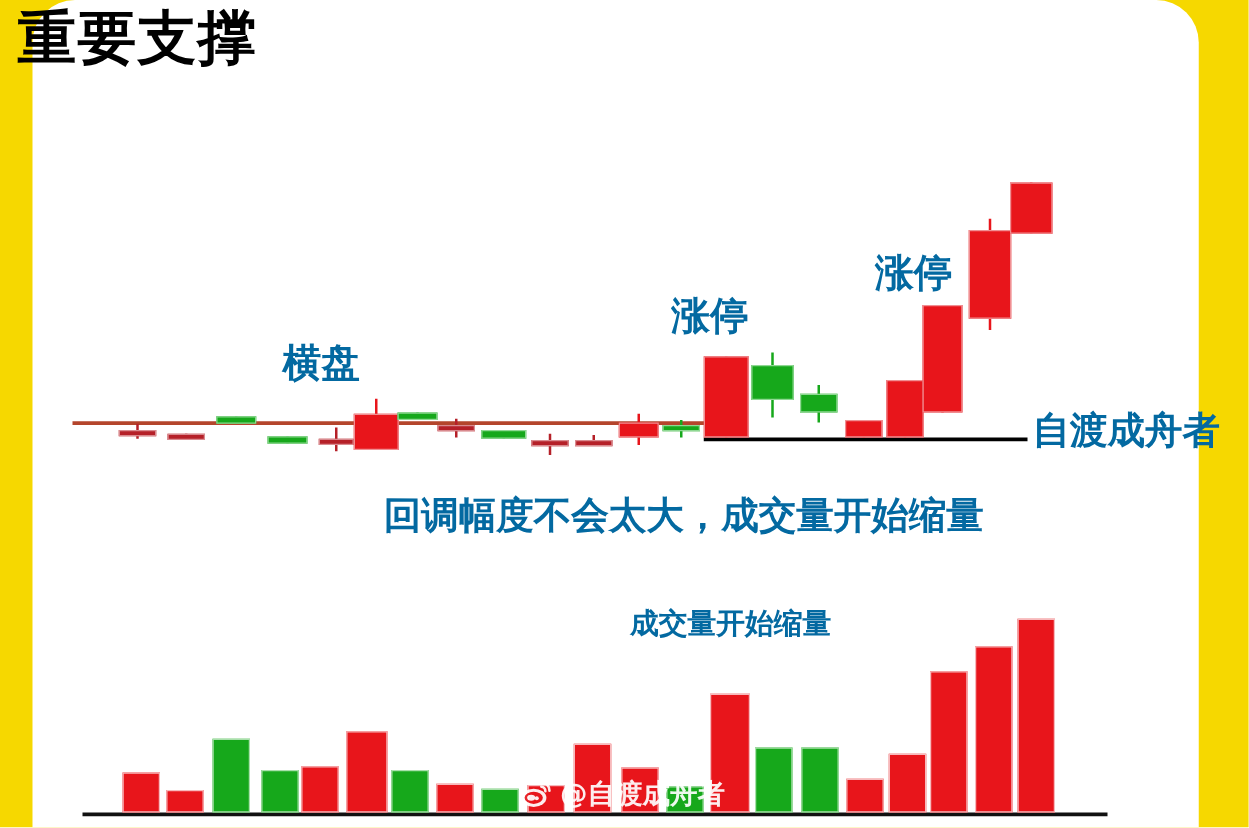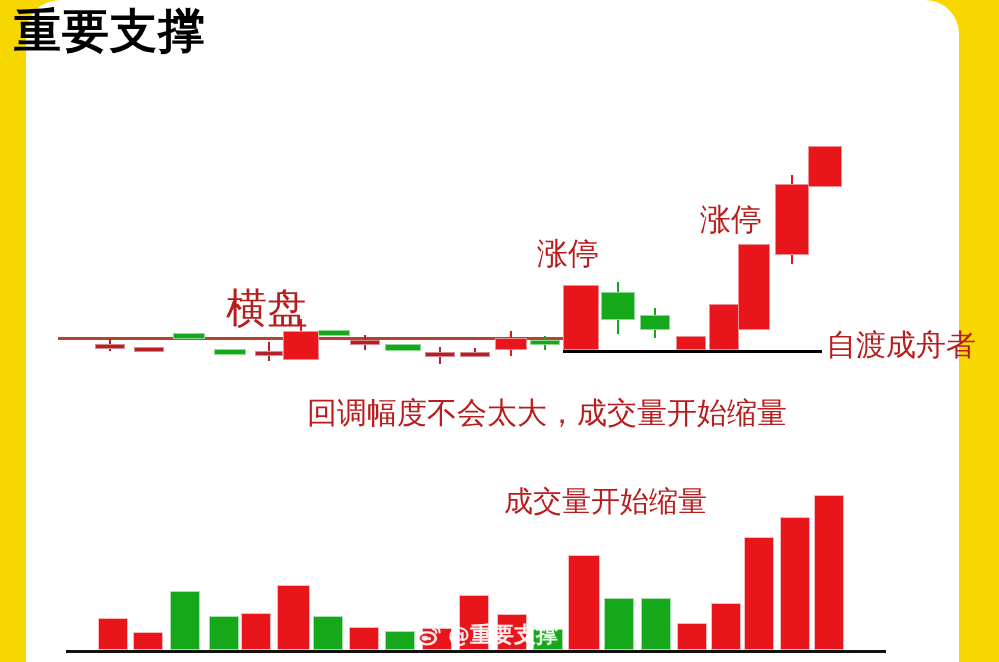--- a/index.html
+++ b/index.html
@@ -84,31 +84,31 @@
   .vbar.down { background: #16a81b; border: 1.5px solid #a9e0ab; }
 
   .hline { position: absolute; }
   #support-red   { background: #b4452c; height: 3px; }
   #support-black { background: #000000; height: 3px; }
   #vol-axis      { background: #111111; height: 3px; }
 
   .anno {
     position: absolute;
     font-family: "DejaVu Serif", "Liberation Serif", serif;
-    font-weight: 400;
-    color: #b91c1c;
+    font-weight: 700;
+    color: #0369a1;
     white-space: nowrap;
     line-height: 1;
   }
-  #label-hengpan      { font-size: 41px; left: 226px; top: 288px; }
+  #label-hengpan      { font-size: 31px; left: 226px; top: 276px; }
   #label-zhangting-1  { font-size: 31px; left: 537px; top: 238px; }
   #label-zhangting-2  { font-size: 31px; left: 700px; top: 204px; }
   #label-zhongyao     { font-size: 30px; left: 826px; top: 330px; }
   #label-pullback     { font-size: 30px; left: 307px; top: 398px; }
-  #label-volume       { font-size: 29px; left: 504px; top: 487px; }
+  #label-volume       { font-size: 23px; left: 504px; top: 487px; }
 
   
   #watermark {
     position: absolute;
     left: 416px;
     top: 620px;
     display: flex;
     align-items: center;
     gap: 6px;
     opacity: 0.92;
@@ -263,17 +263,17 @@
 
     <div id="watermark">
       <svg class="wm-logo" viewBox="0 0 64 64" aria-hidden="true">
         <ellipse cx="27" cy="40" rx="25" ry="18" fill="#ffffff"></ellipse>
         <ellipse cx="27" cy="40" rx="18" ry="12" fill="#e8151b"></ellipse>
         <ellipse cx="22" cy="40" rx="8" ry="6" fill="#ffffff"></ellipse>
         <circle cx="33" cy="41" r="4" fill="#ffffff"></circle>
         <path d="M42 8 a18 18 0 0 1 16 18" stroke="#ffffff" stroke-width="5" fill="none" stroke-linecap="round"></path>
         <path d="M42 18 a9 9 0 0 1 8 9" stroke="#ffffff" stroke-width="5" fill="none" stroke-linecap="round"></path>
       </svg>
-      <span class="wm-text">@重要支撑</span>
+      <span class="wm-text">@自渡成舟者</span>
     </div>
 
   </div>
 </div>
 
 </body></html>

